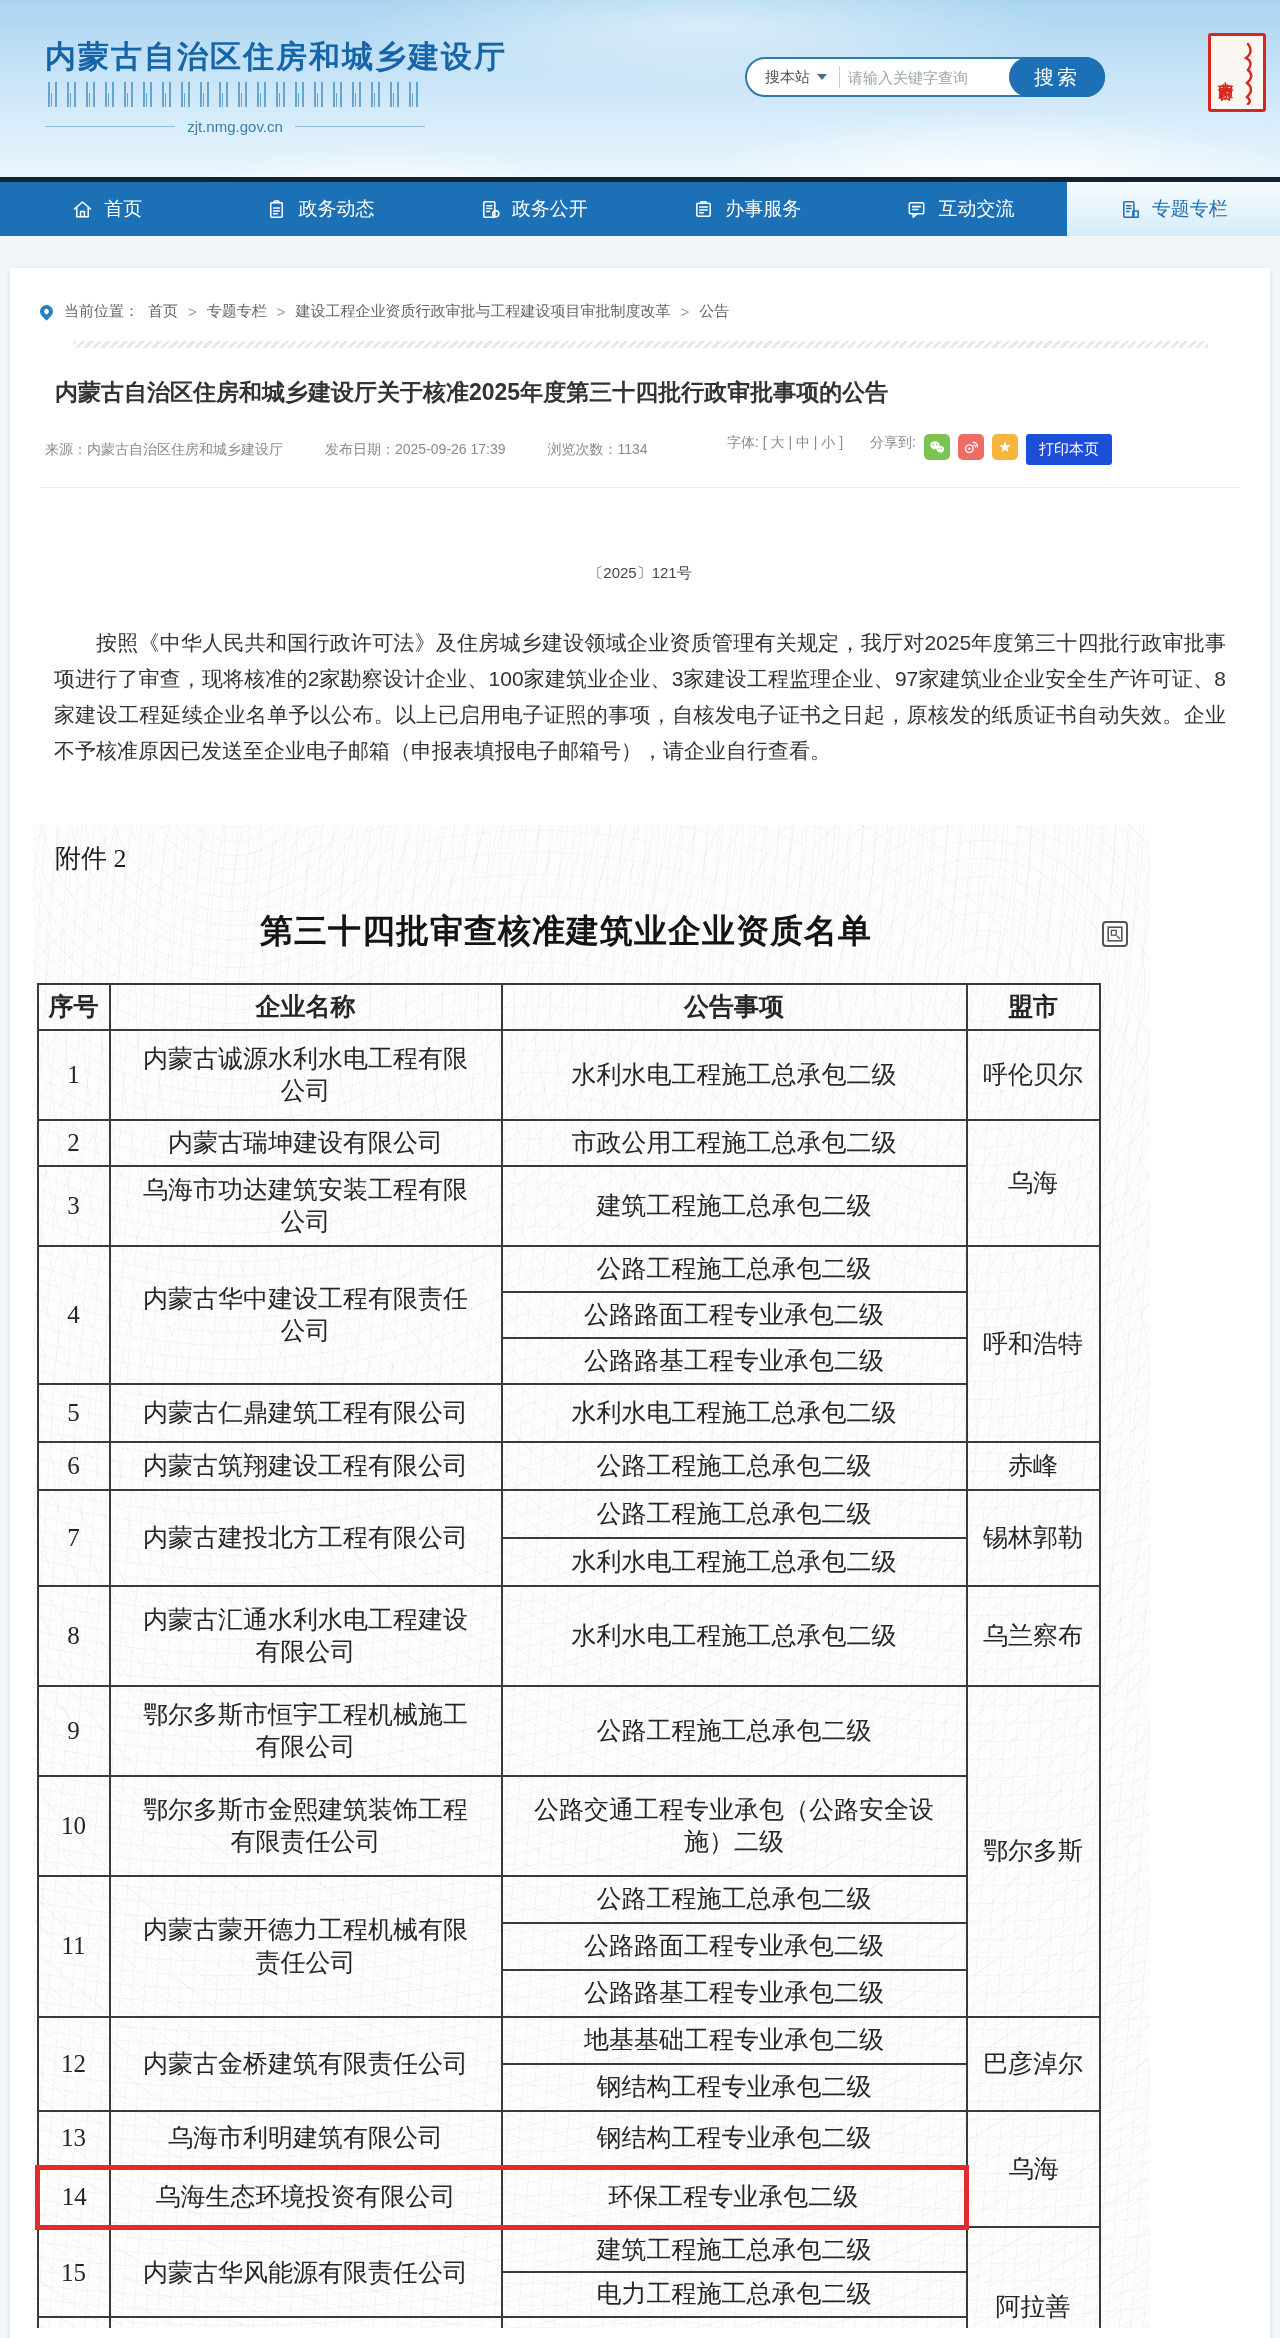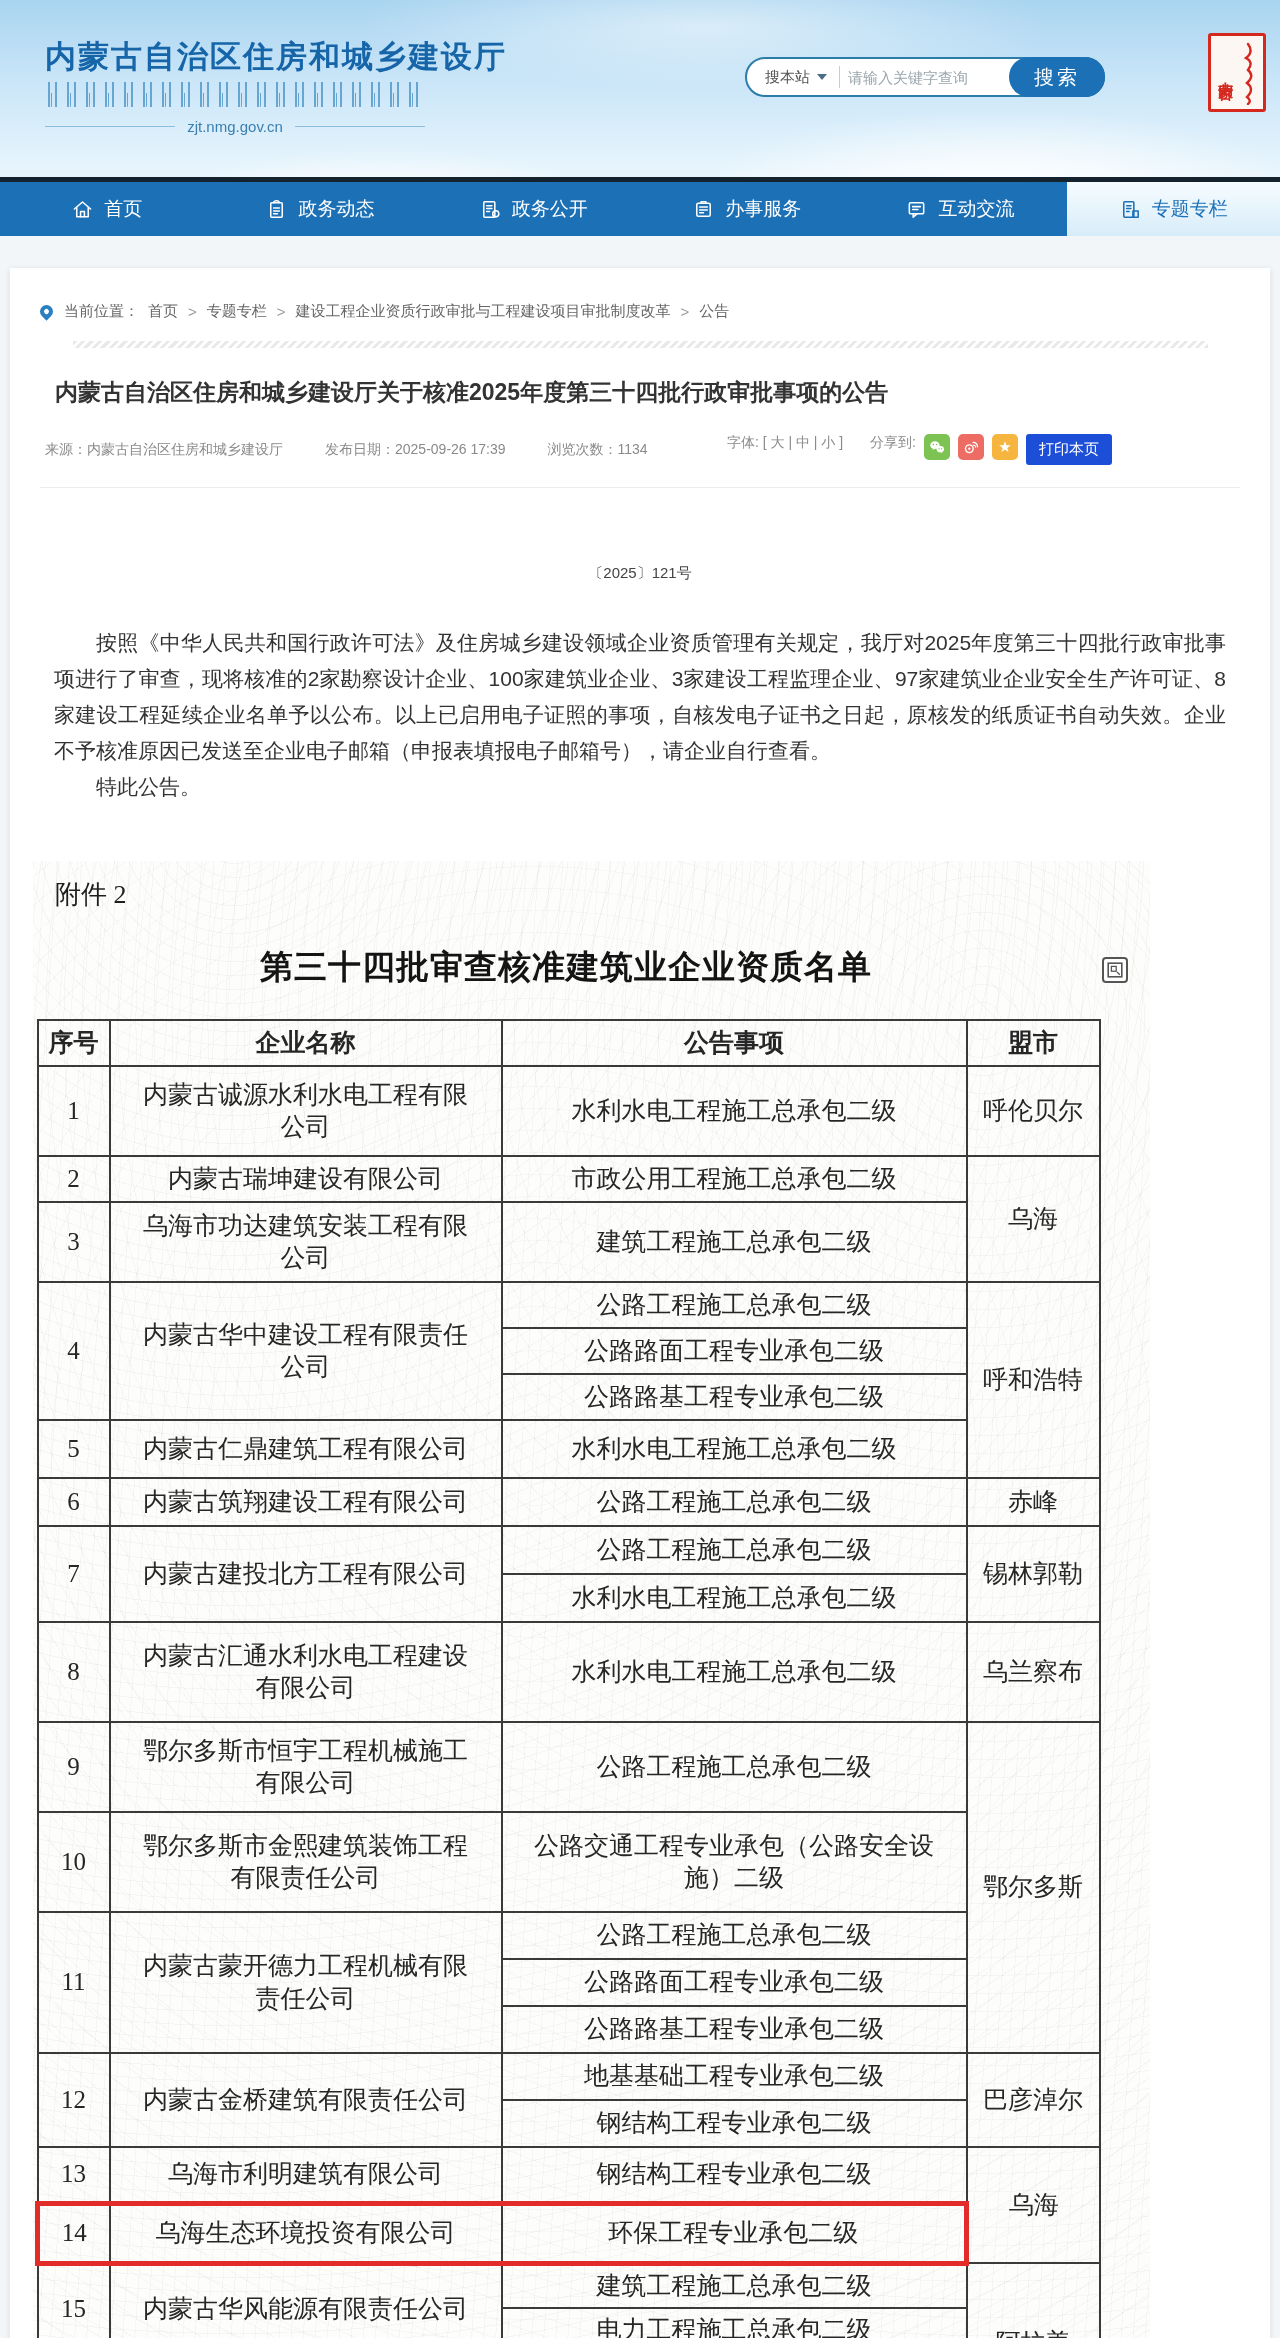--- a/index.html
+++ b/index.html
@@ -229,21 +229,20 @@
       <button class="print-btn">打印本页</button>
     </div>
   </div>
 
   <div class="meta-divider"></div>
 
   <div class="doc-number">〔2025〕121号</div>
 
   <div class="article-body">
       <p>按照《中华人民共和国行政许可法》及住房城乡建设领域企业资质管理有关规定，我厅对2025年度第三十四批行政审批事项进行了审查，现将核准的2家勘察设计企业、100家建筑业企业、3家建设工程监理企业、97家建筑业企业安全生产许可证、8家建设工程延续企业名单予以公布。以上已启用电子证照的事项，自核发电子证书之日起，原核发的纸质证书自动失效。企业不予核准原因已发送至企业电子邮箱（申报表填报电子邮箱号），请企业自行查看。</p>
-      <p>特此公告。</p>
     </div>
 
   <div class="scan">
     <div class="scan-label">附件 2</div>
     <div class="scan-title">第三十四批审查核准建筑业企业资质名单</div>
     <div class="expand-icon">
       <svg width="16" height="16" viewBox="0 0 20 20">
         <rect x="1.5" y="1.5" width="17" height="17" fill="none" stroke="#555" stroke-width="2"></rect>
         <rect x="5.5" y="5.5" width="6" height="6" fill="none" stroke="#555" stroke-width="1.6"></rect>
         <path d="M12.5 12.5 L16 16" stroke="#555" stroke-width="1.6"></path>

